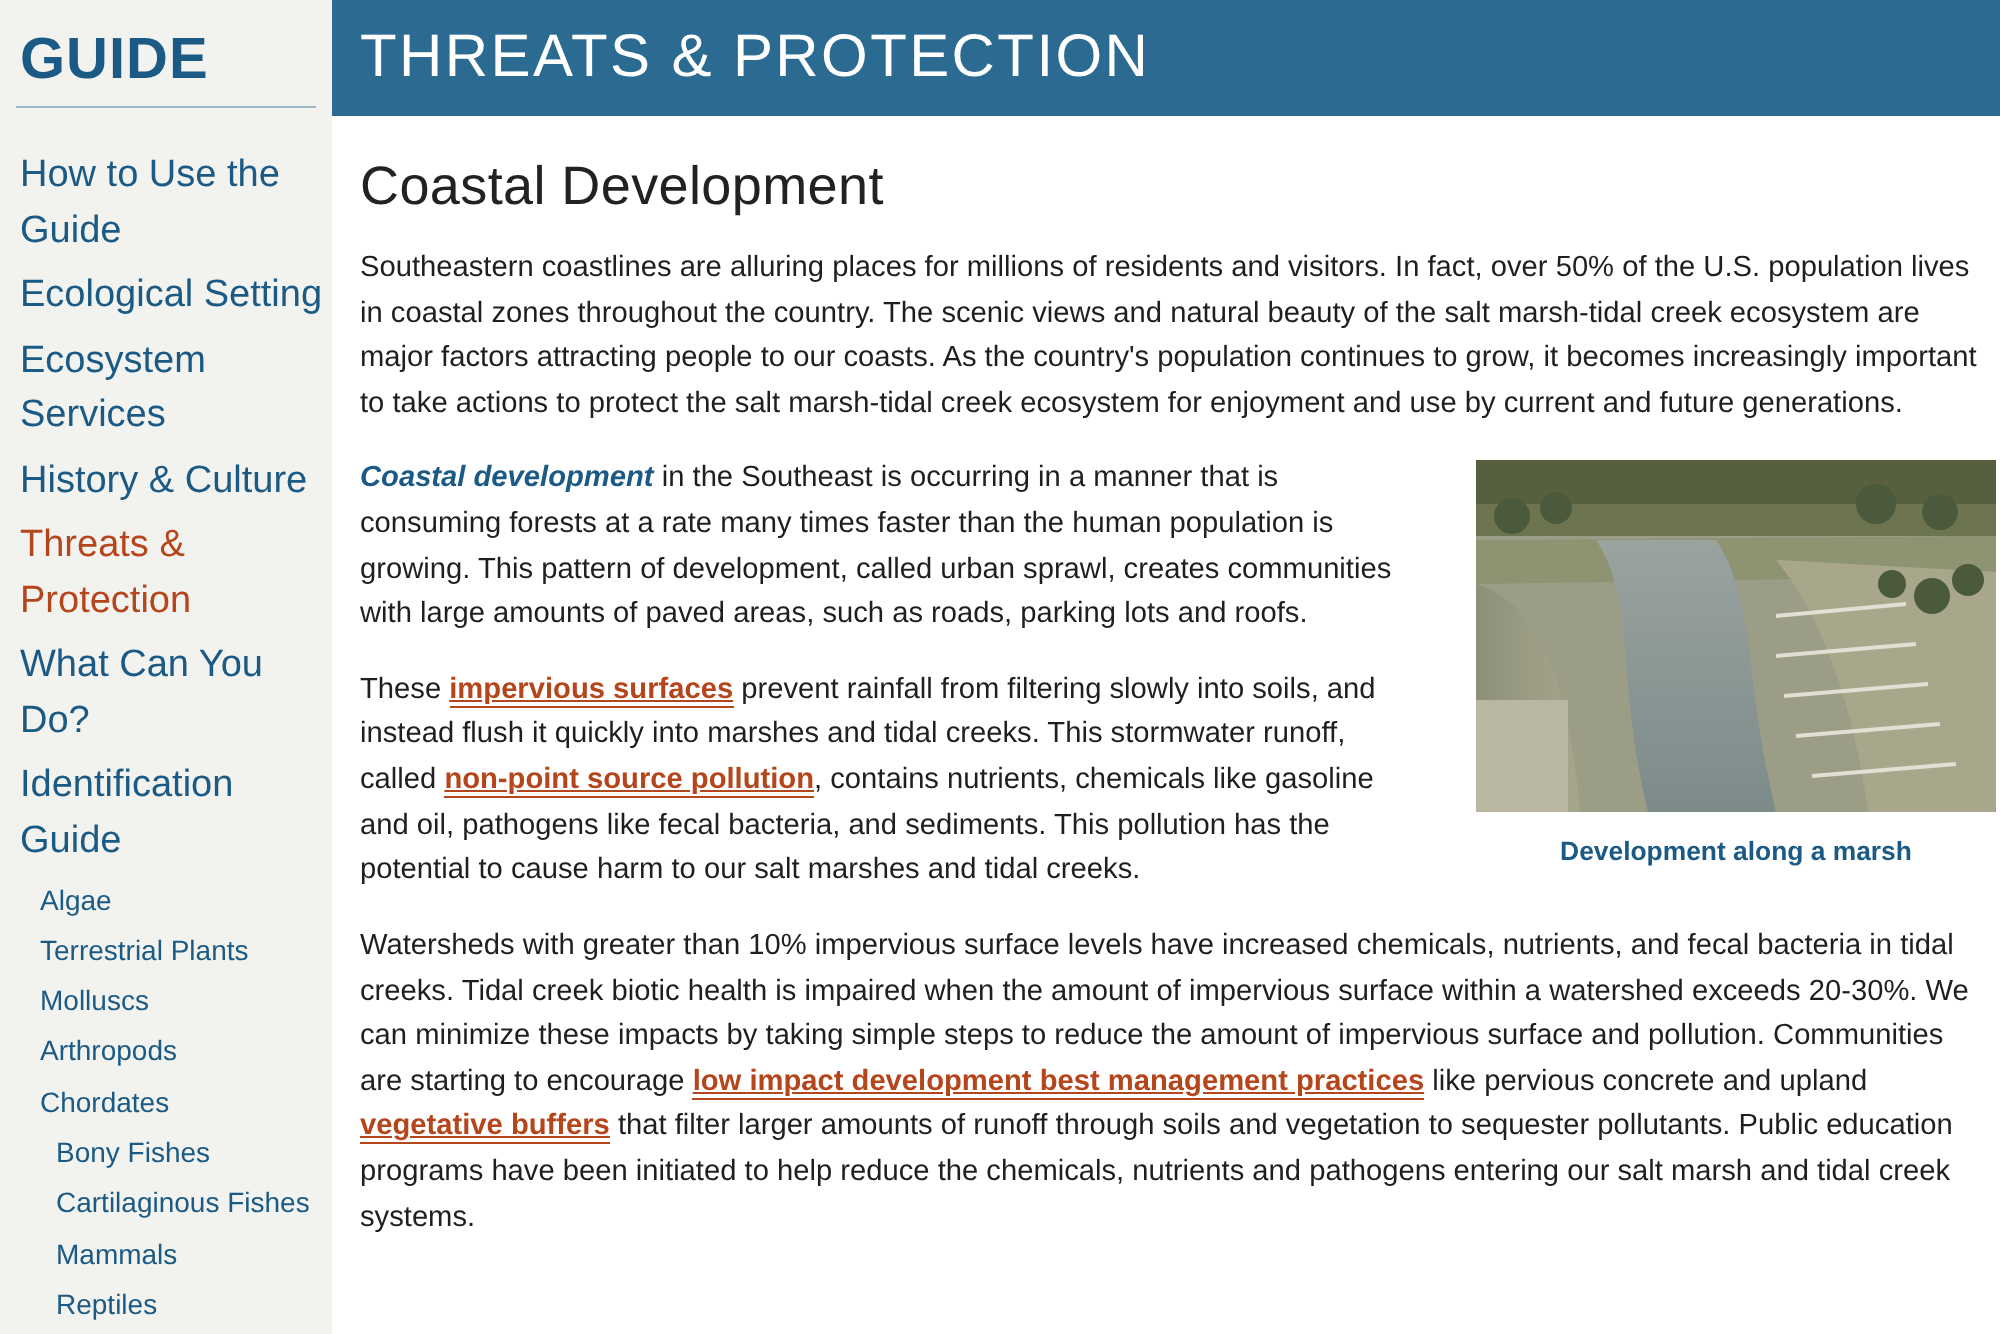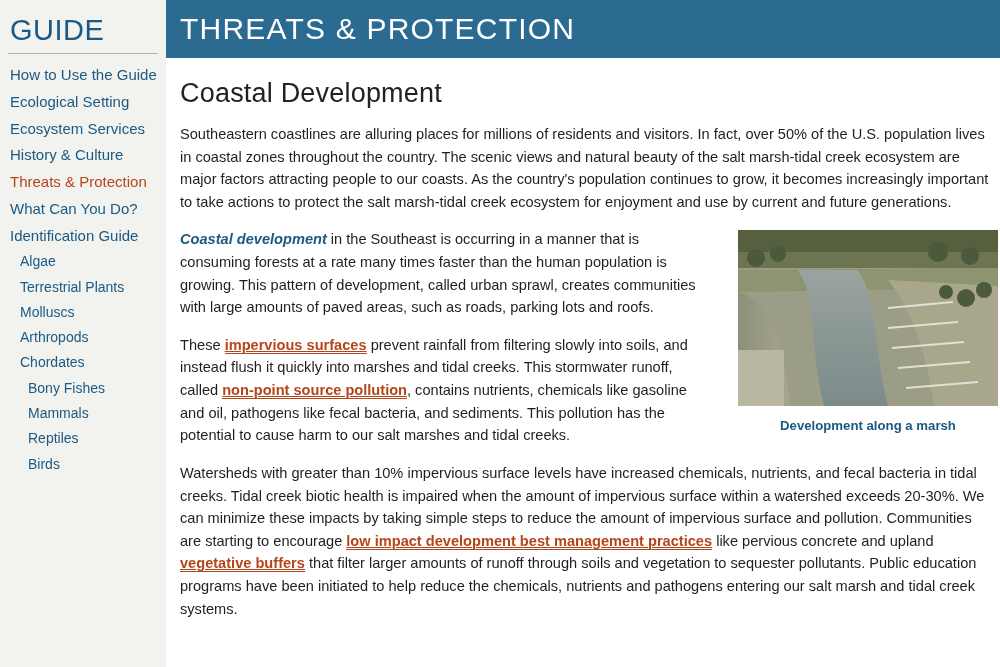--- a/index.html
+++ b/index.html
@@ -27,30 +27,30 @@
     background: #f2f2ef;
     padding: 14px 0 0 8px;
     box-sizing: border-box;
   }
   .guide-title {
     font-size: 29px;
     color: #1b5a84;
     letter-spacing: 0.5px;
     padding: 0 0 6px 2px;
     border-bottom: 1px solid #9fb8c6;
-    margin: 0 8px 8px 0;
-    font-weight: 400;
+    margin: 0 8px 18px 0;
+    font-weight: 700;
   }
   .nav-list {
     list-style: none;
     margin: 0;
     padding: 0;
   }
   .nav-item {
-    font-size: 15px;
+    font-size: 19px;
     color: #1b5a84;
     padding: 2px 0 3px 2px;
     line-height: 1.45;
     cursor: pointer;
   }
   .nav-item.active {
     color: #b5451b;
   }
   .nav-sub {
     padding-left: 12px;
@@ -165,20 +165,21 @@
       <li class="nav-item">History &amp; Culture</li>
       <li class="nav-item active">Threats &amp; Protection</li>
       <li class="nav-item">What Can You Do?</li>
       <li class="nav-item">Identification Guide</li>
       <li class="nav-sub">Algae</li>
       <li class="nav-sub">Terrestrial Plants</li>
       <li class="nav-sub">Molluscs</li>
       <li class="nav-sub">Arthropods</li>
       <li class="nav-sub">Chordates</li>
       <li class="nav-sub indent2">Bony Fishes</li>
+      <li class="nav-sub indent2">Cartilaginous Fishes</li>
       <li class="nav-sub indent2">Mammals</li>
       <li class="nav-sub indent2">Reptiles</li>
       <li class="nav-sub indent2">Birds</li>
     </ul>
   </aside>
 
   <main class="main">
     <div class="banner">
       <span class="banner-title">THREATS &amp; PROTECTION</span>
     </div>

